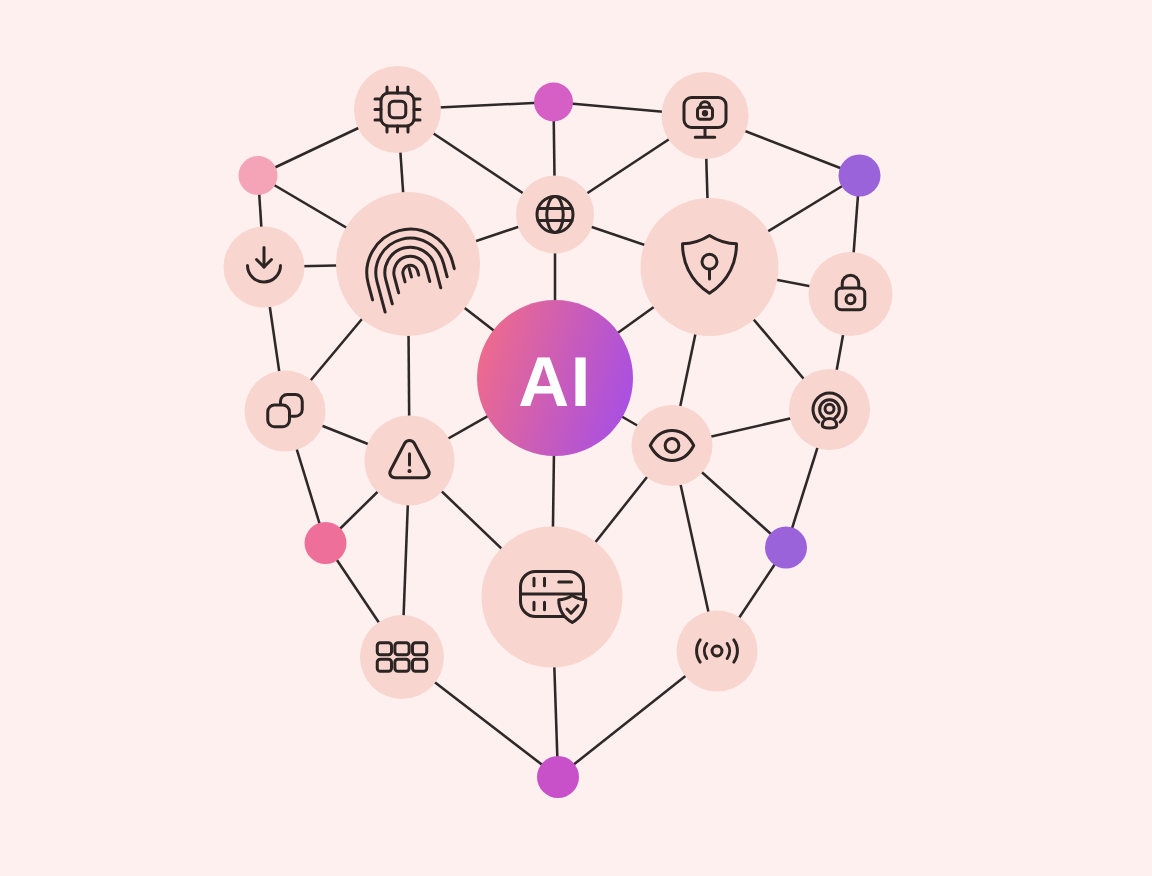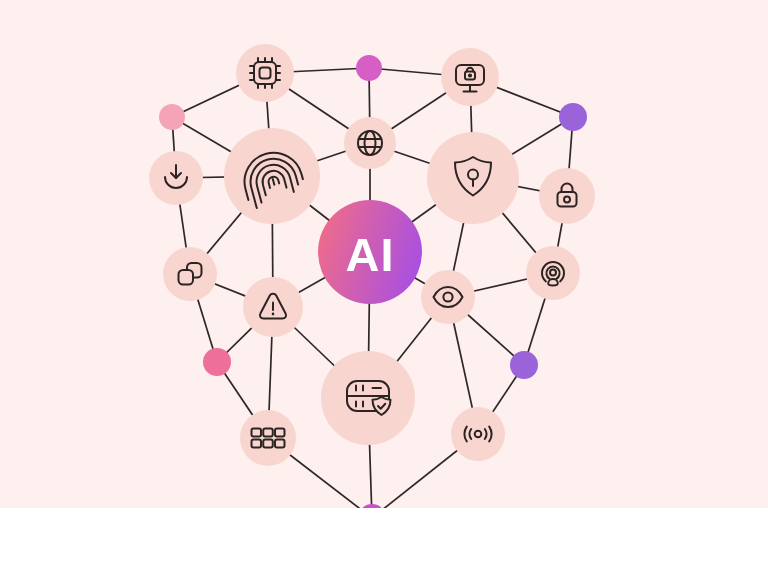--- a/index.html
+++ b/index.html
@@ -1,18 +1,18 @@
 <!DOCTYPE html>
 <html style="--bg: #fdf0ee; --node-fill: #f9d5cf; --line: #2e2829; --icon: #2b2423; --ai-text: #ffffff;"><head>
 <meta charset="utf-8">
 <style>
   html,body{margin:0;padding:0;}
   .stage{
     position:relative;
-    width:768px;height:508px;
+    width:768px;height:584px;
     background:var(--bg,#fdf0ee);
     overflow:hidden;
     font-family:"Liberation Sans",sans-serif;
   }
   svg{display:block;}
   .edge{stroke:var(--line,#2e2829);stroke-width:1.7;fill:none;}
   .icon{stroke:var(--icon,#2b2423);stroke-width:2;fill:none;stroke-linecap:round;stroke-linejoin:round;}
   .icon .fill-node{fill:var(--node-fill,#f9d5cf);}
   .node-circle{stroke:none;}
   .ai-label{

